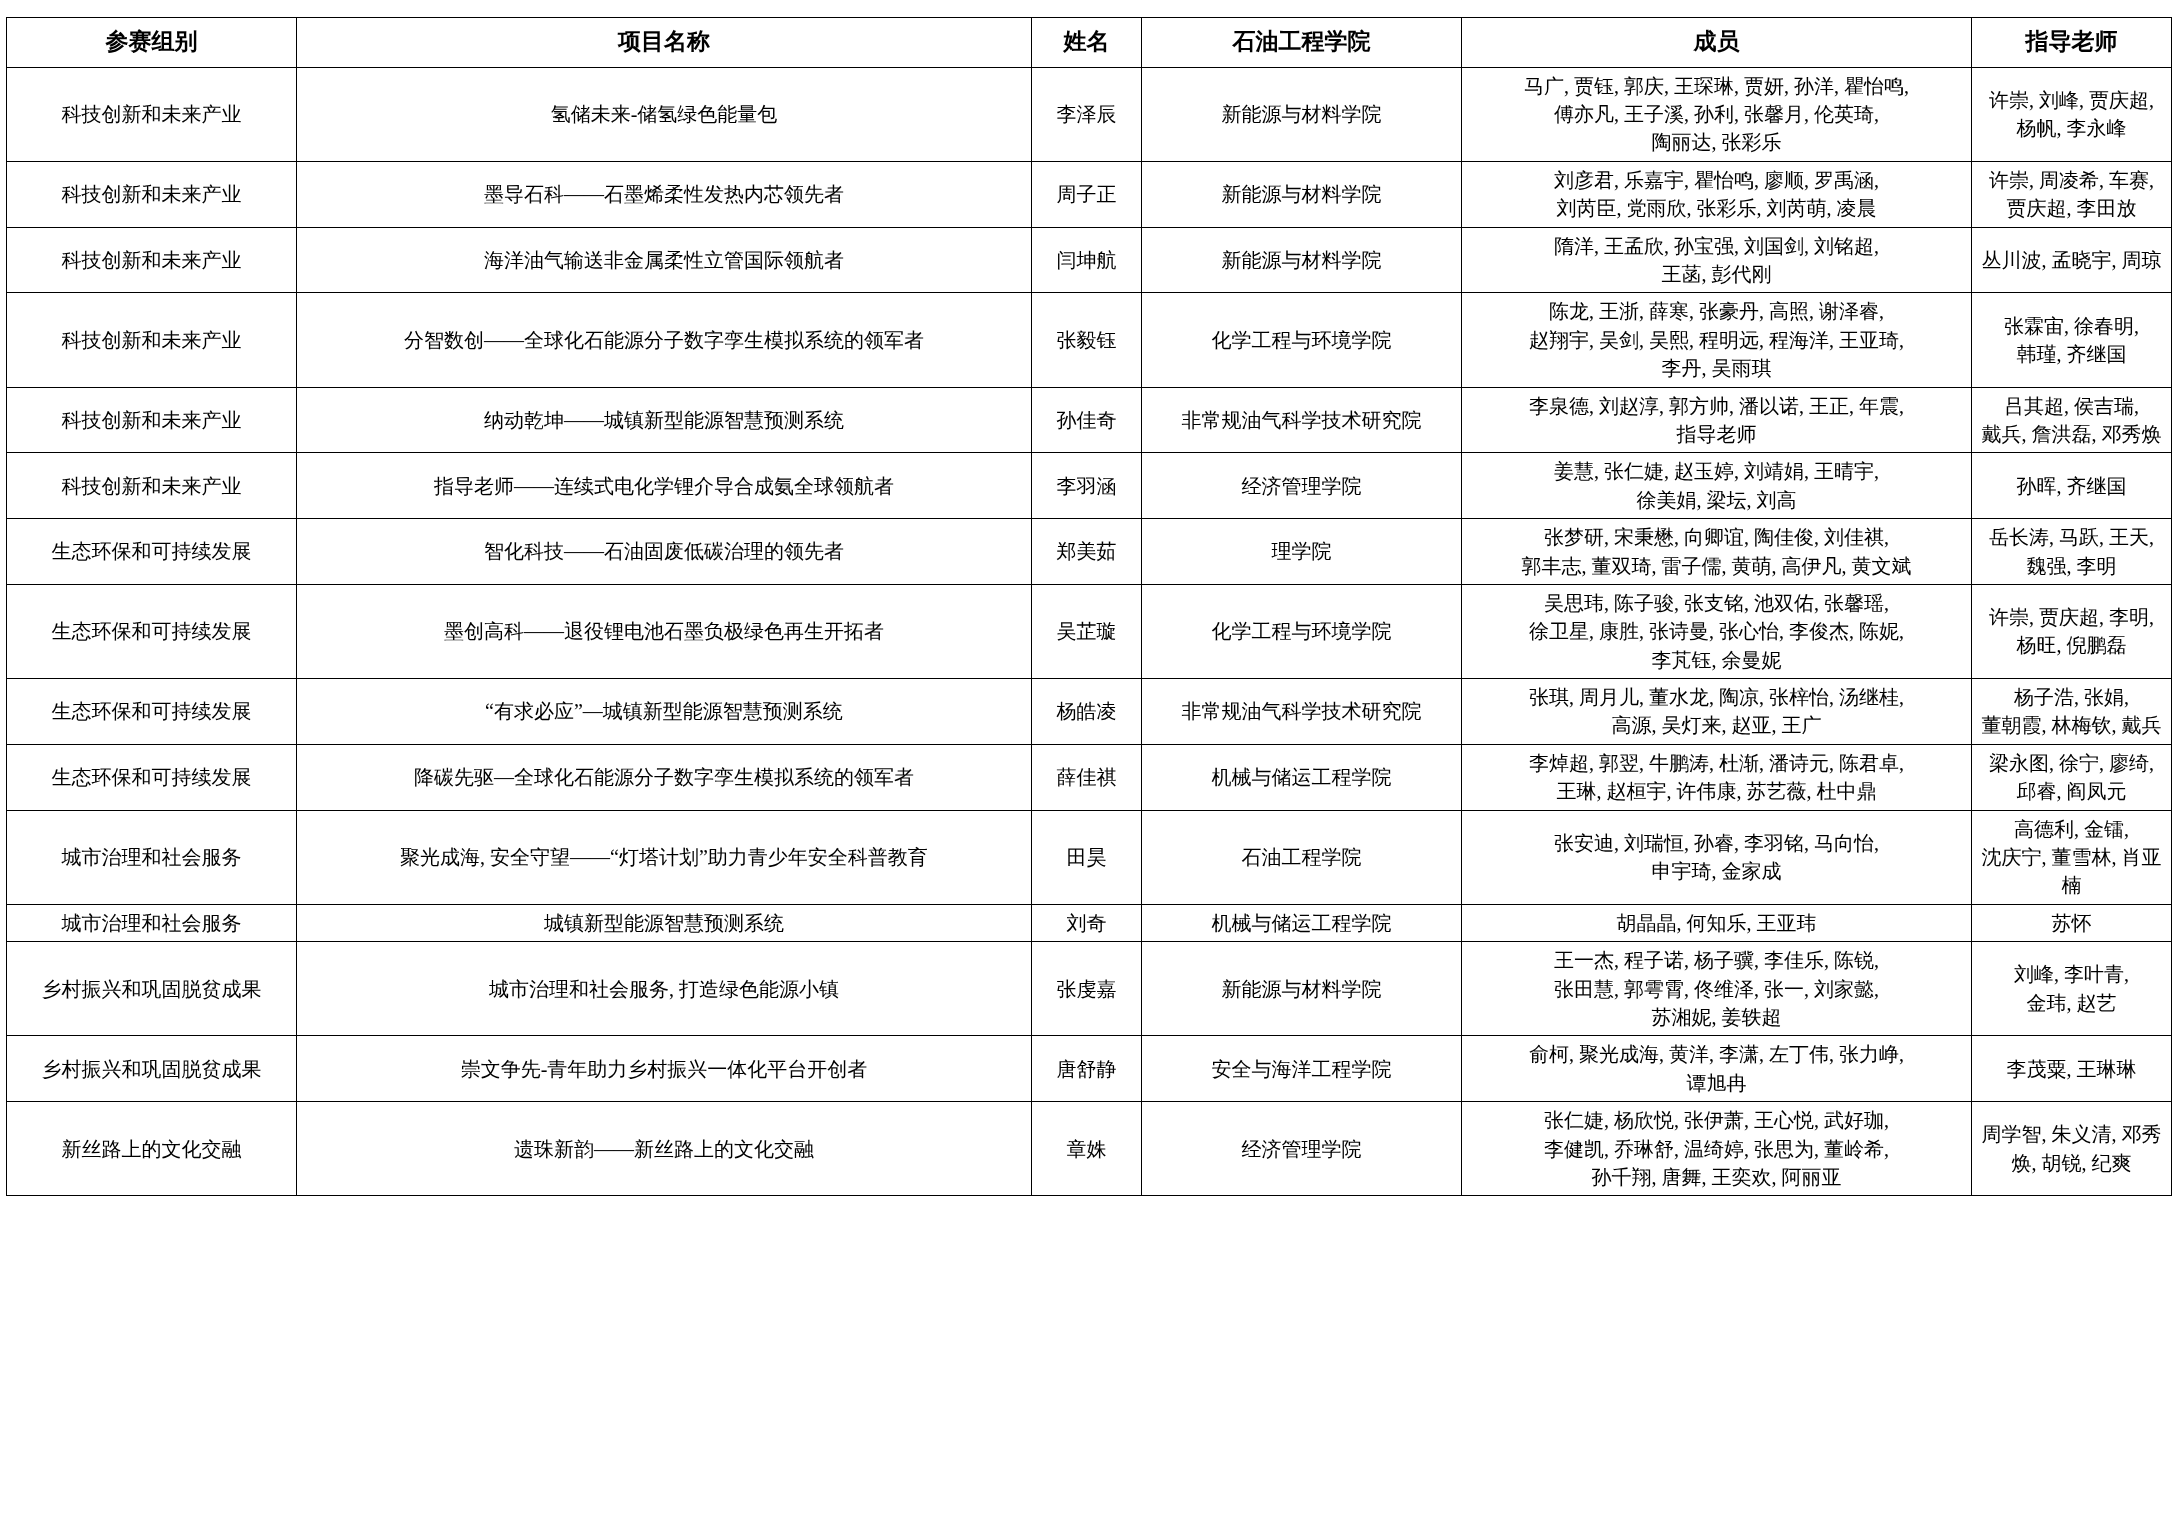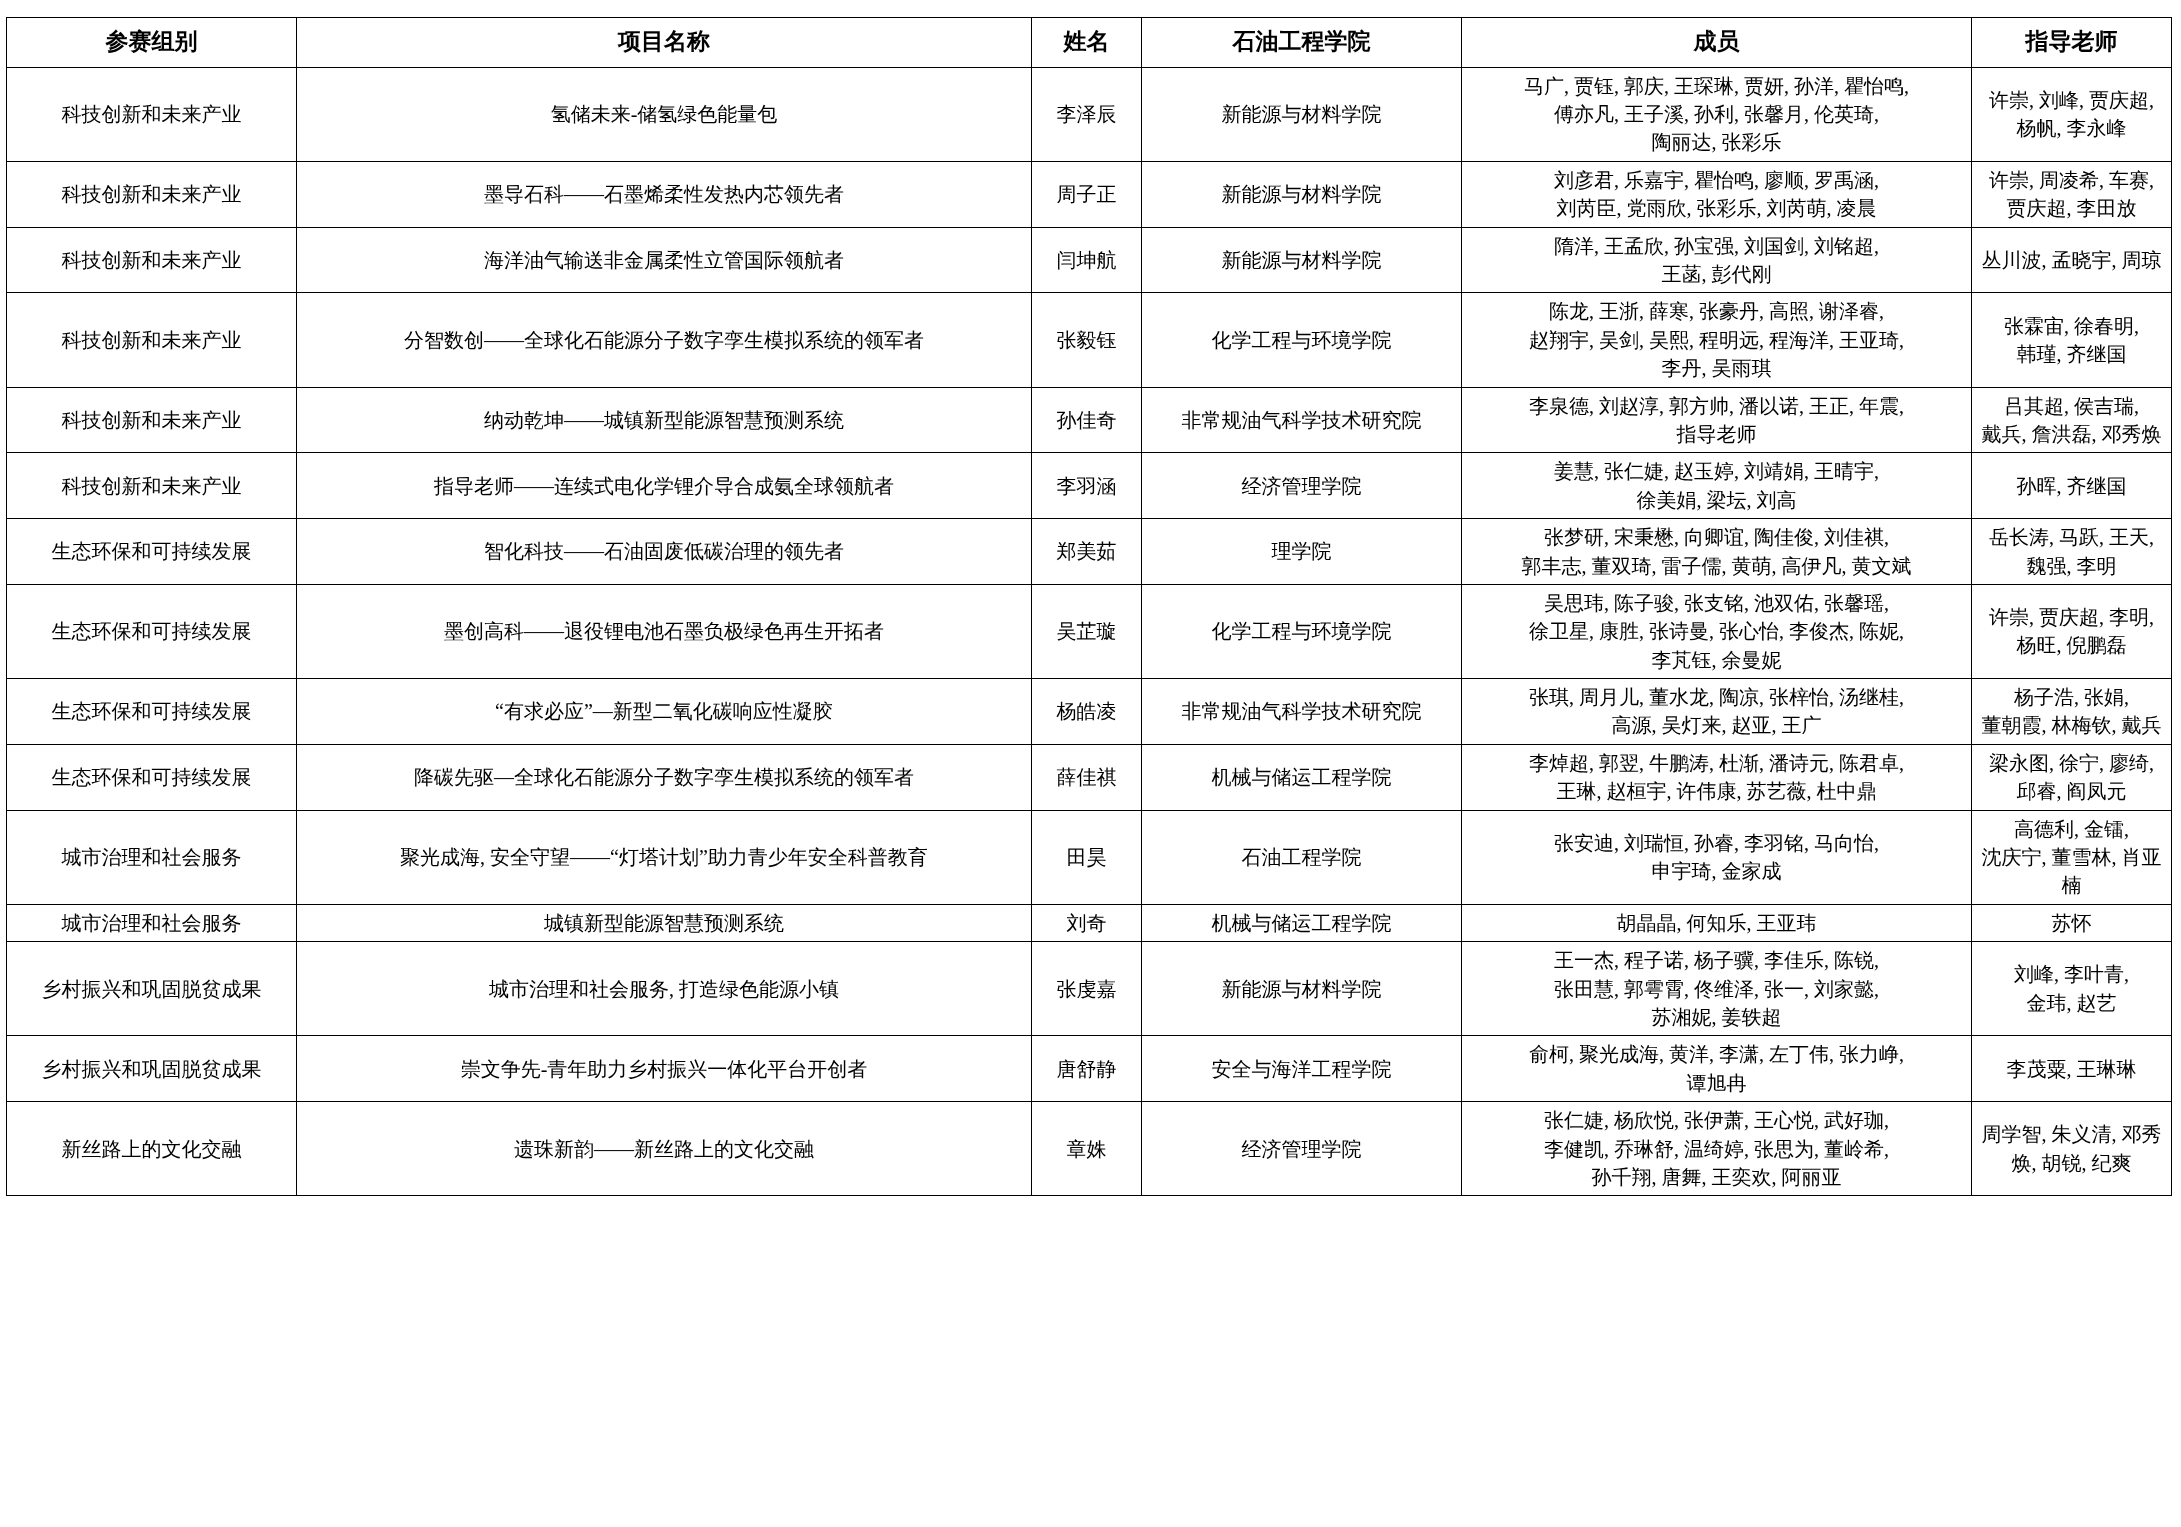--- a/index.html
+++ b/index.html
@@ -147,21 +147,21 @@
         <td>吴芷璇</td>
         <td>化学工程与环境学院</td>
         <td class="cell-multi">吴思玮, 陈子骏, 张支铭, 池双佑, 张馨瑶,
 徐卫星, 康胜, 张诗曼, 张心怡, 李俊杰, 陈妮,
 李芃钰, 余曼妮</td>
         <td class="cell-multi">许崇, 贾庆超, 李明,
 杨旺, 倪鹏磊</td>
       </tr>
       <tr>
         <td>生态环保和可持续发展</td>
-        <td>“有求必应”—新型二氧化碳响应性凝胶</td>
+        <td>“有求必应”—城镇新型能源智慧预测系统</td>
         <td>杨皓凌</td>
         <td>非常规油气科学技术研究院</td>
         <td class="cell-multi">张琪, 周月儿, 董水龙, 陶凉, 张梓怡, 汤继桂,
 高源, 吴灯来, 赵亚, 王广</td>
         <td class="cell-multi">杨子浩, 张娟,
 董朝霞, 林梅钦, 戴兵</td>
       </tr>
       <tr>
         <td>生态环保和可持续发展</td>
         <td>降碳先驱—全球化石能源分子数字孪生模拟系统的领军者</td>

